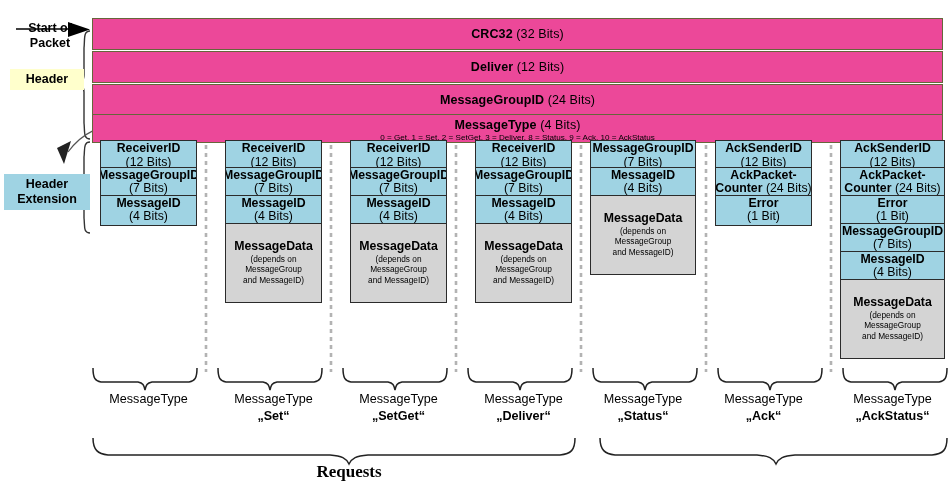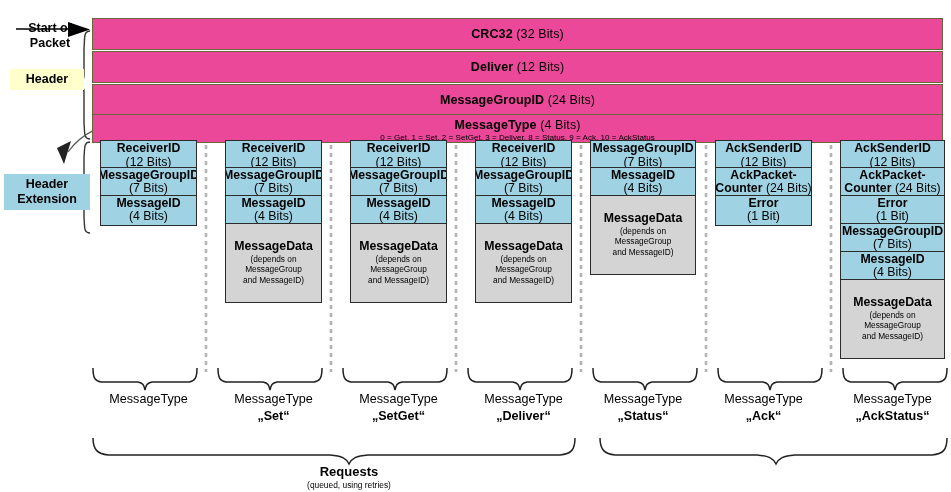--- a/index.html
+++ b/index.html
@@ -33,21 +33,21 @@
   .fld .t1 .bits{font-weight:normal;}
   .fld .t2{font-size:12.3px;line-height:13.5px;white-space:nowrap;}
   .fld .md-sub{font-size:8.3px;line-height:10.5px;font-weight:normal;}
 
   
   .cap{position:absolute;text-align:center;font-size:12.6px;line-height:16.5px;}
   .cap .l2{font-weight:bold;}
 
   
   .grp{position:absolute;text-align:center;}
-  .grp .g1{font-size:13px;font-weight:bold;line-height:16px;}
+  .grp .g1{font-size:17px;font-weight:bold;line-height:16px;font-family:Liberation Serif, serif;}
   .grp .g2{font-size:8.4px;line-height:11px;}
 
   svg.overlay{position:absolute;left:0;top:0;width:951px;height:492px;pointer-events:none;}
 </style>
 </head>
 <body>
 
 <div id="stage">
 
   <svg class="overlay" viewBox="0 0 951 492">
@@ -276,16 +276,15 @@
         <div class="l2">„Ack“</div>
       </div>
       <div class="cap" style="left: 812px; top: 391px; width: 161px;">
         <div>MessageType</div>
         <div class="l2">„AckStatus“</div>
       </div>
     </div>
 
   <div class="grp" style="left:249px;top:464px;width:200px;">
     <div class="g1">Requests</div>
-    <div class="g2">(queued, using retries)</div>
   </div>
 
 </div>
 
 </body></html>

